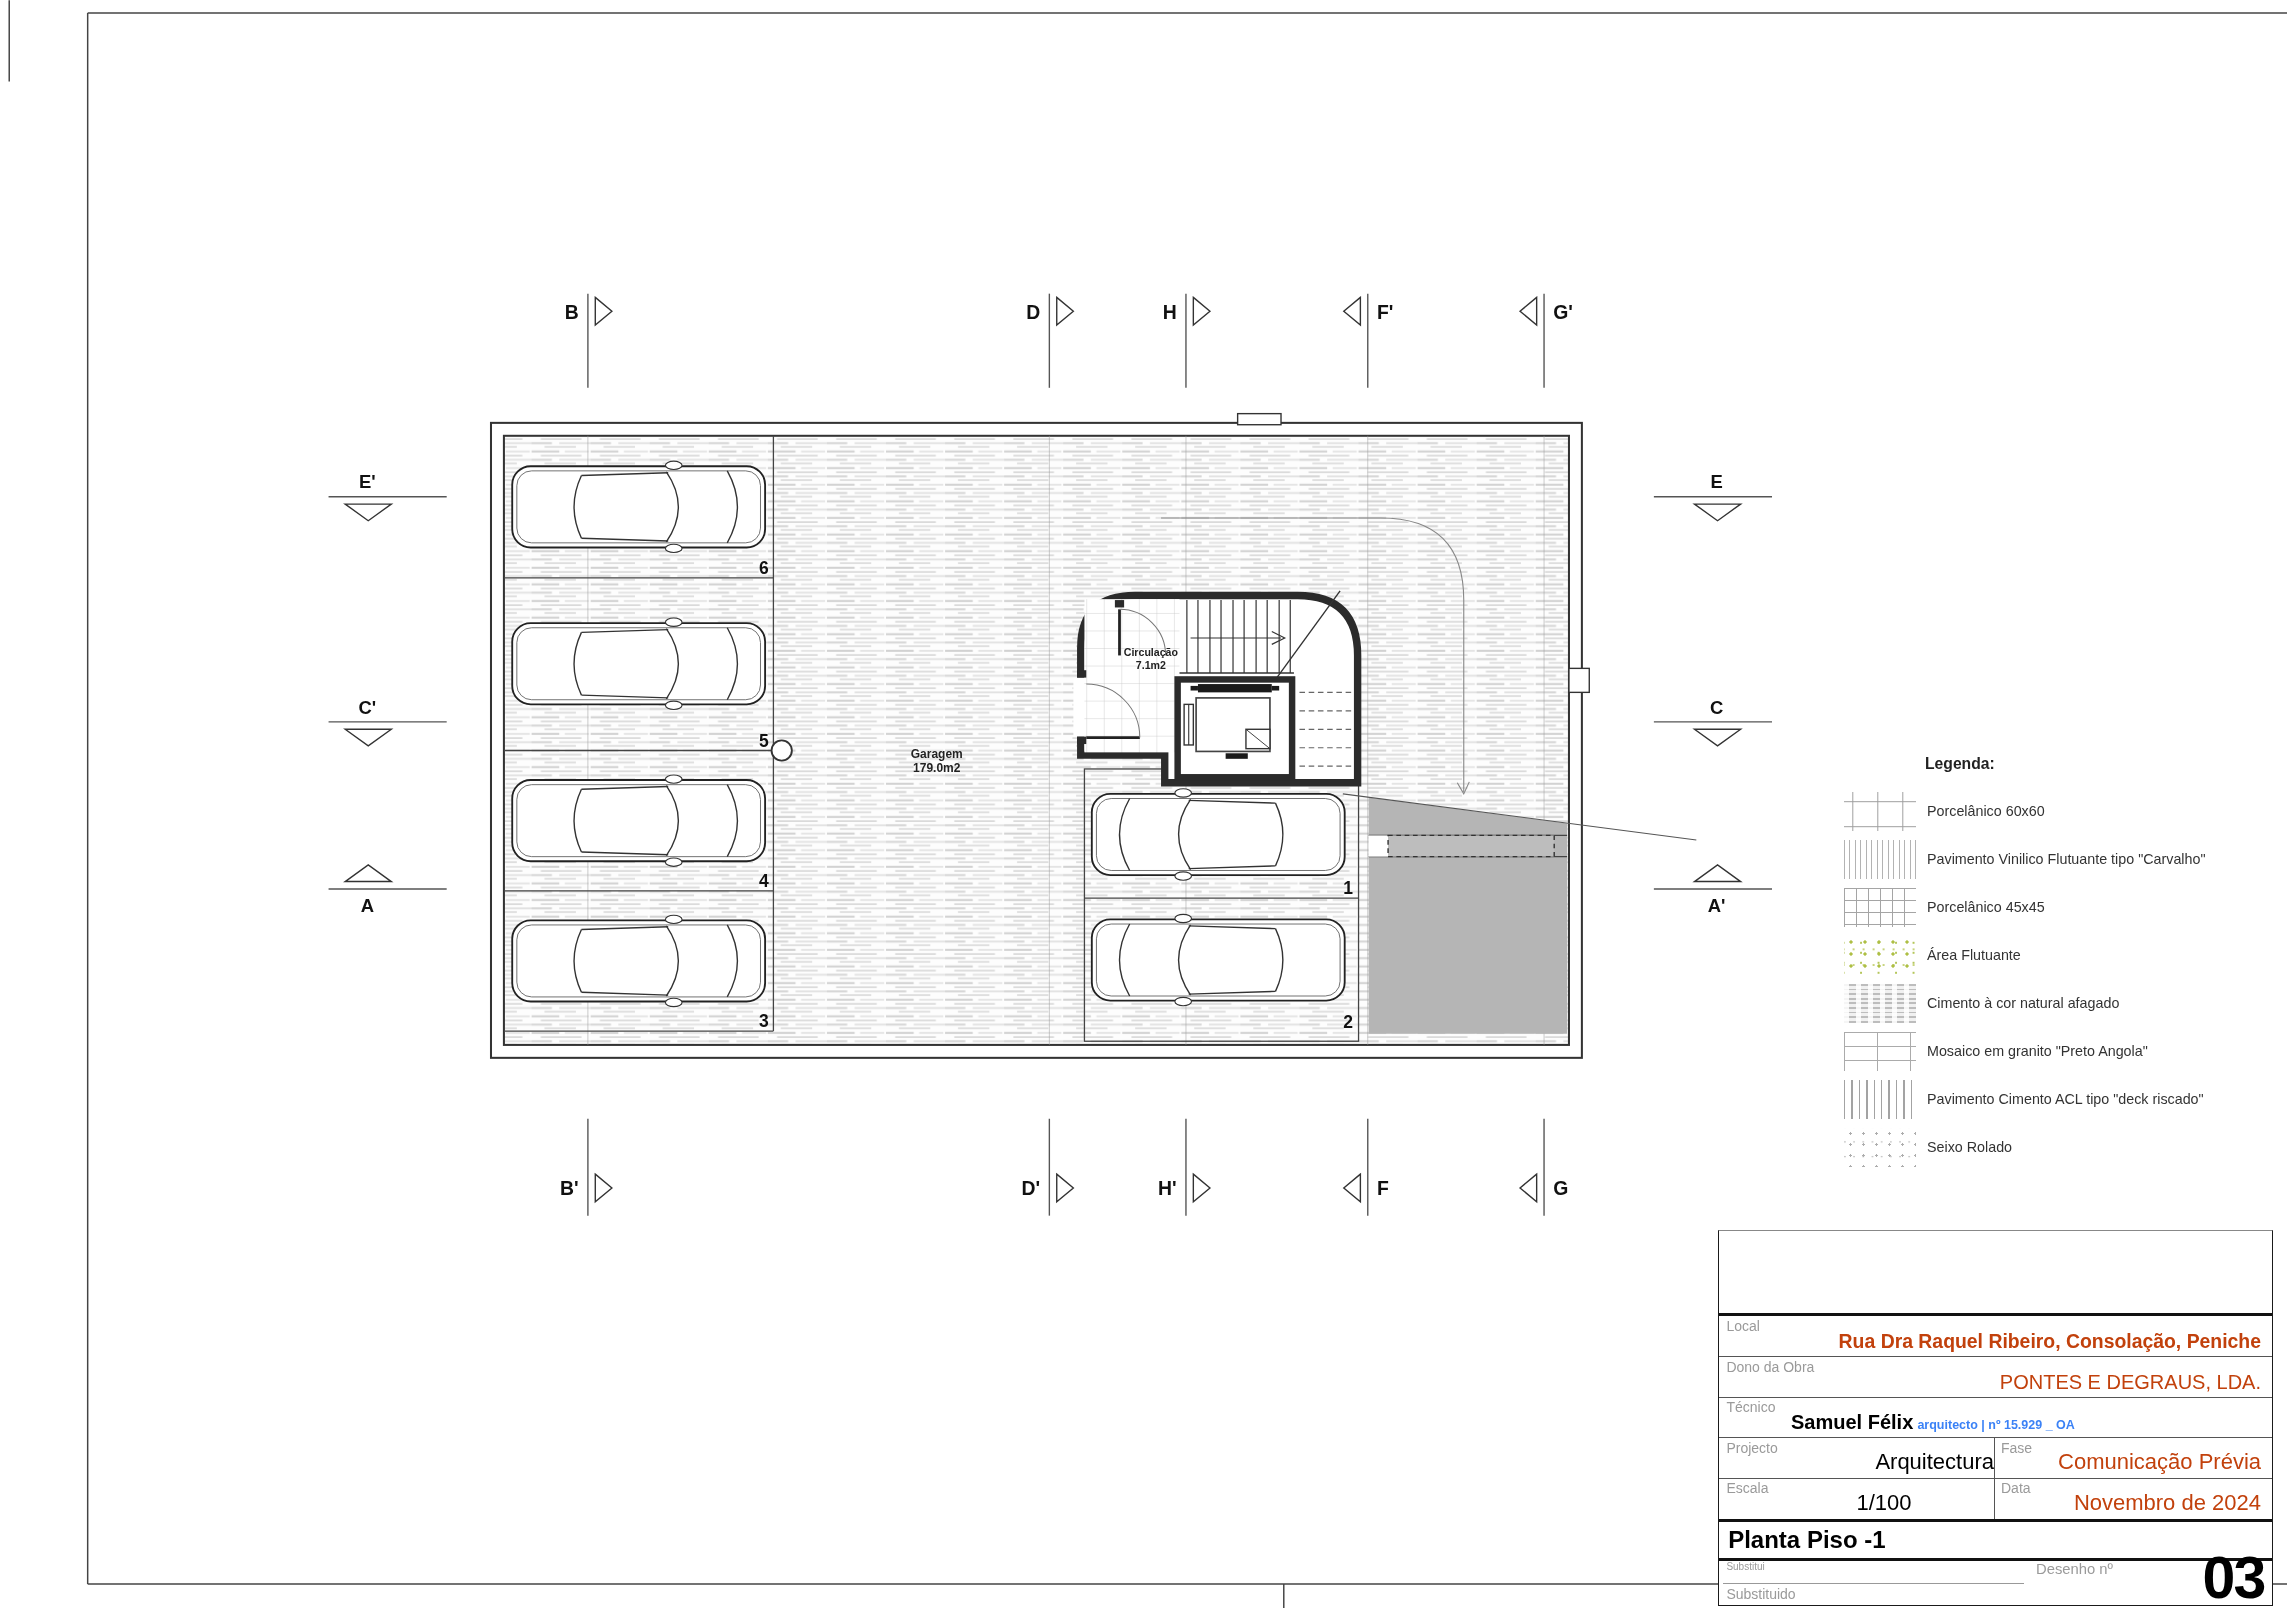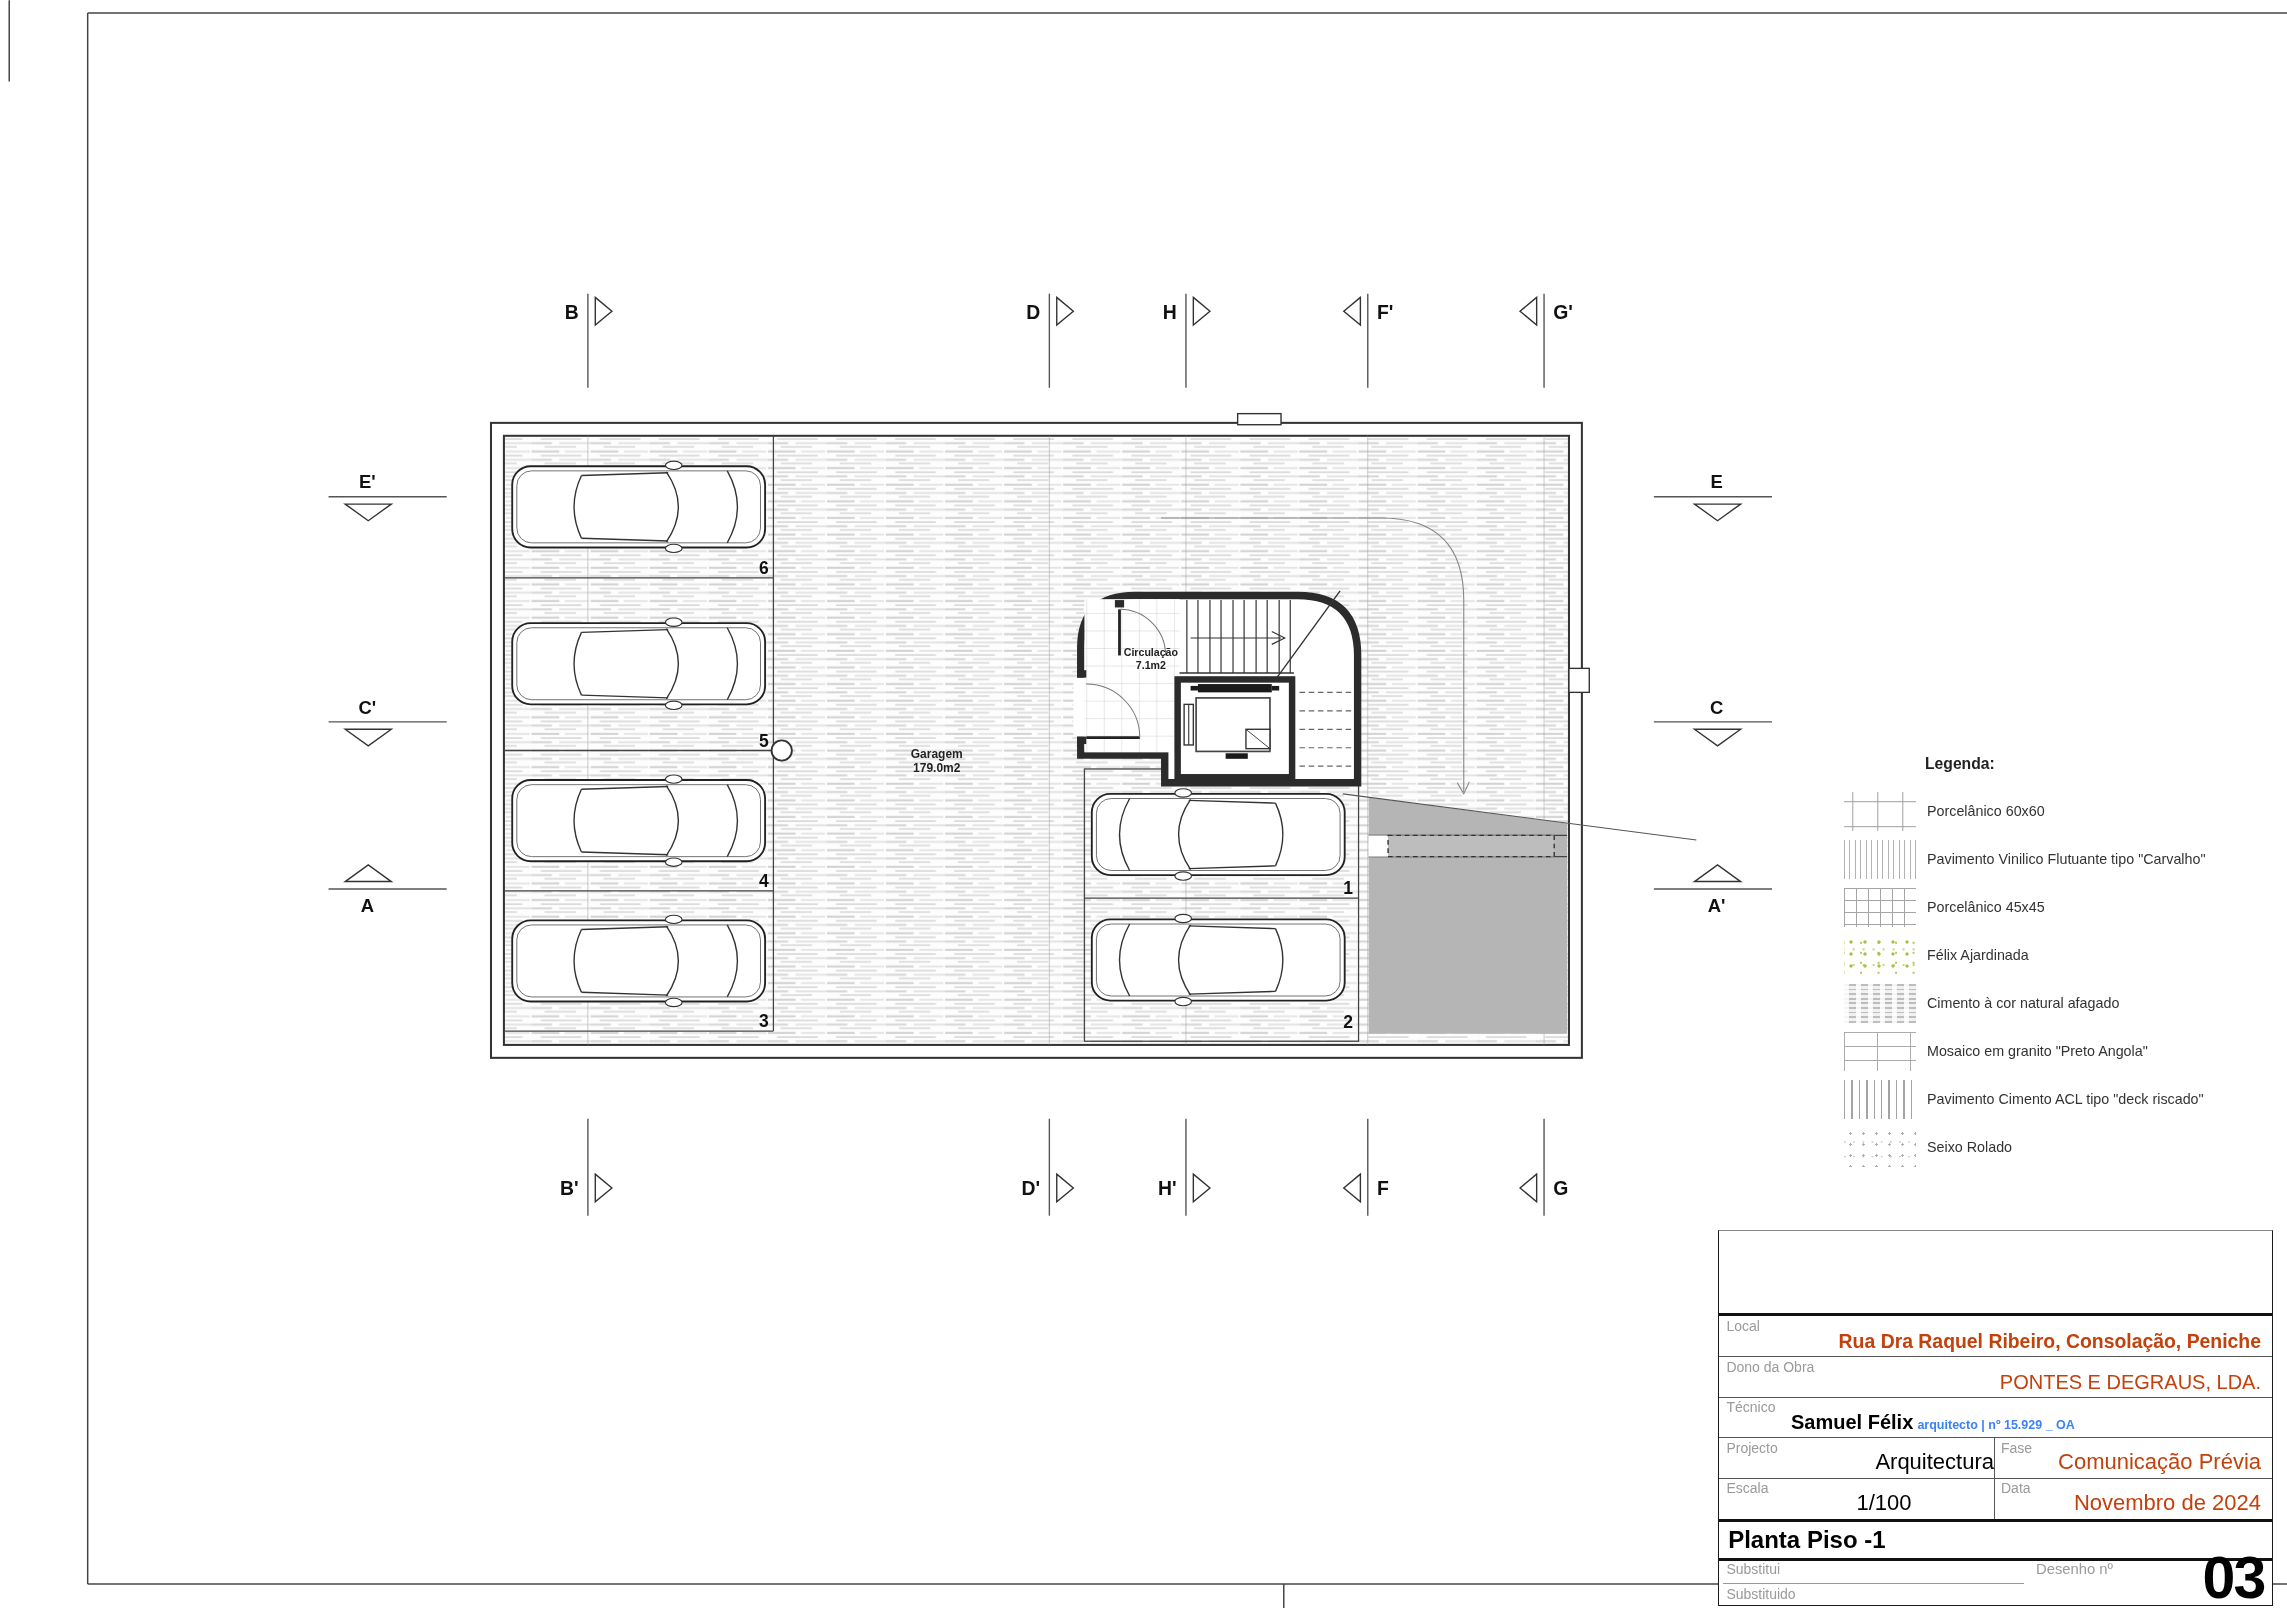--- a/index.html
+++ b/index.html
@@ -306,21 +306,21 @@
   <div class="leg-row" style="top:840px">
     <div class="sw sw-vfine"></div>
     <div class="leg-label">Pavimento Vinilico Flutuante tipo "Carvalho"</div>
   </div>
   <div class="leg-row" style="top:888px">
     <div class="sw sw-grid45"></div>
     <div class="leg-label">Porcelânico 45x45</div>
   </div>
   <div class="leg-row" style="top:936px">
     <div class="sw sw-green"></div>
-    <div class="leg-label">Félix Ajardinada</div>
+    <div class="leg-label">Área Flutuante</div>
   </div>
   <div class="leg-row" style="top:984px">
     <div class="sw sw-cem"></div>
     <div class="leg-label">Cimento à cor natural afagado</div>
   </div>
   <div class="leg-row" style="top:1032px">
     <div class="sw sw-brick"></div>
     <div class="leg-label">Mosaico em granito "Preto Angola"</div>
   </div>
   <div class="leg-row" style="top:1080px">
@@ -366,21 +366,21 @@
     <div class="tb-val-r" style="font-size:22px">Novembro de 2024</div>
   </div>
   <div class="tb-hr" style="top:288px"></div>
 
   <div class="tb-row" style="top:291px;height:36px;border-bottom:none">
     <div style="position:absolute;left:9.2px;bottom:3.7px;font-weight:bold;font-size:24px">Planta Piso -1</div>
   </div>
   <div class="tb-hr" style="top:327px"></div>
 
   <div class="tb-row" style="top:329px;height:44px;border-bottom:none">
-    <div style="position:absolute;left:7.4px;top:0.9px;font-size:14px;color:#9a9a9a">Substitui</div>
+    <div style="position:absolute;left:7.4px;top:0.9px;font-size:10px;color:#9a9a9a">Substitui</div>
     <div style="position:absolute;left:3.7px;top:23px;width:301px;border-top:0.9px solid #999"></div>
     <div style="position:absolute;left:7.4px;top:26px;font-size:14px;color:#9a9a9a">Substituido</div>
     <div style="position:absolute;left:317px;top:0.9px;font-size:14.8px;color:#9a9a9a">Desenho nº</div>
     <div class="big-no">03</div>
   </div>
 </div>
 
 </div>
 
 

